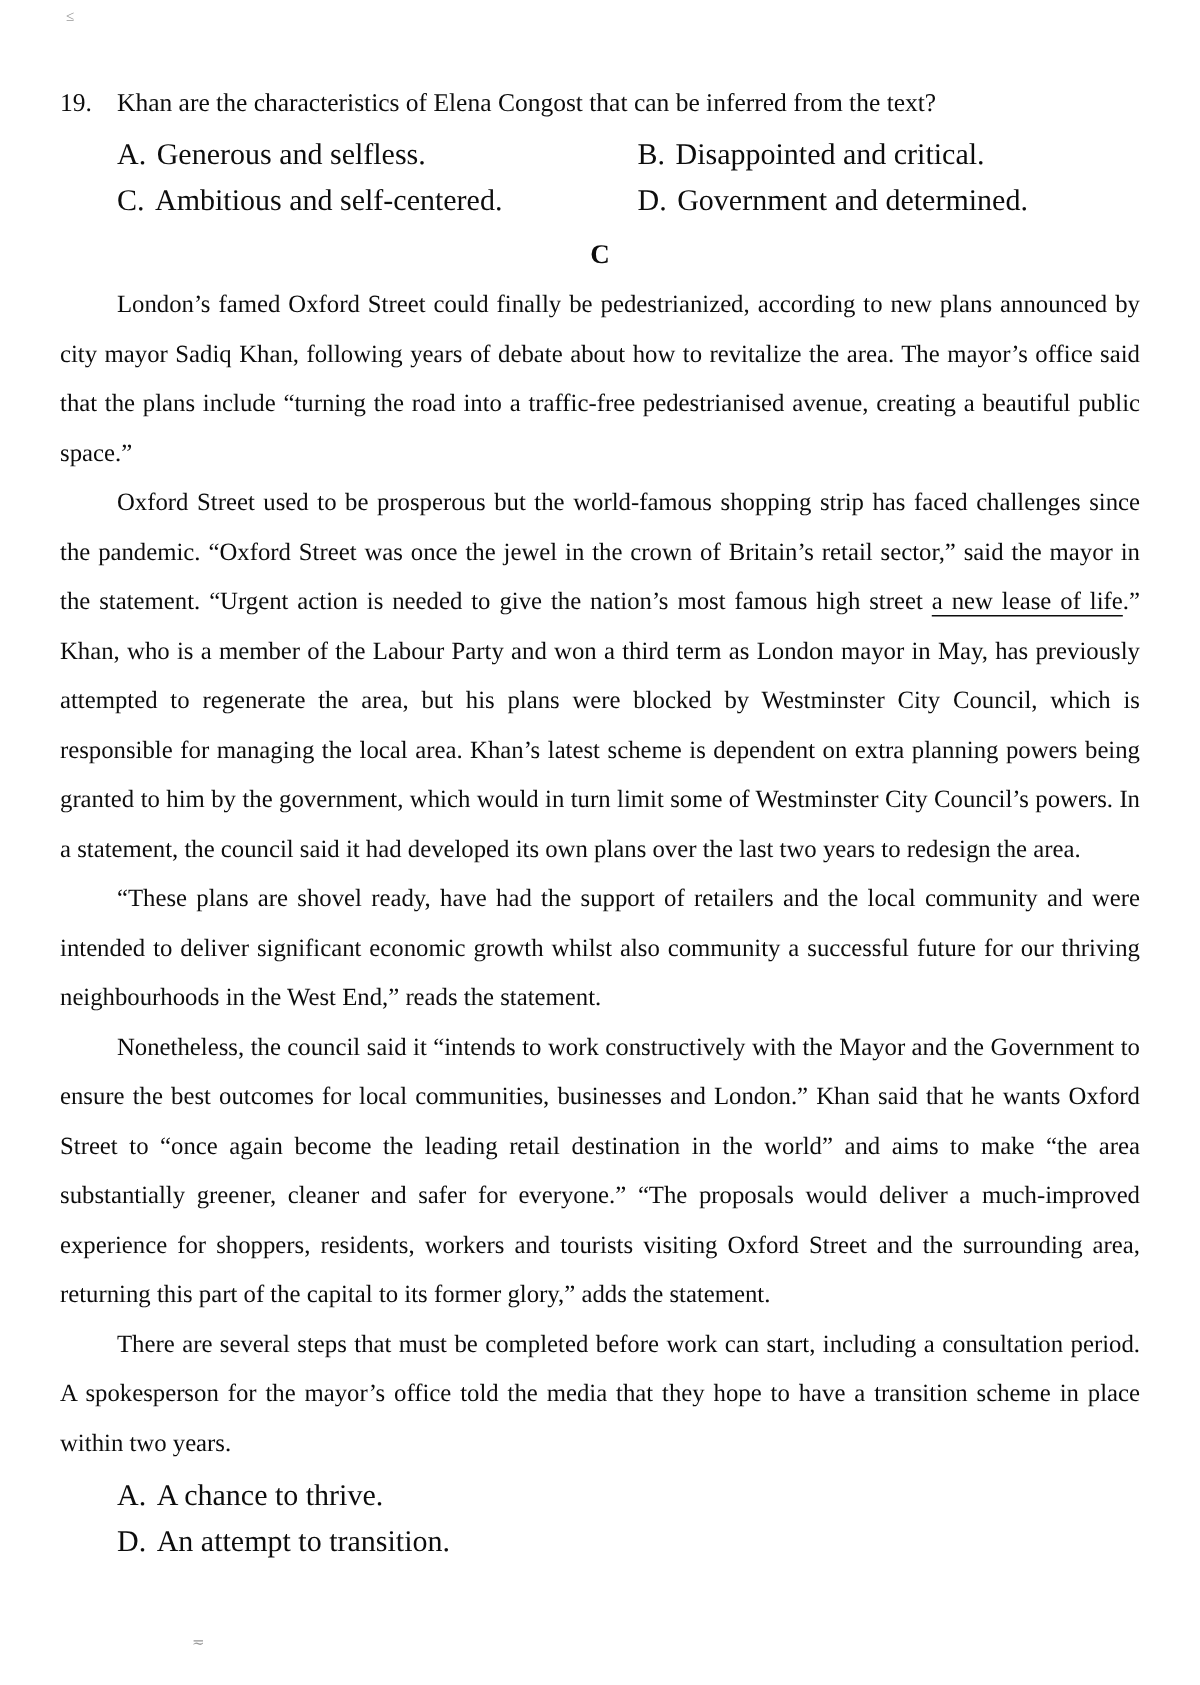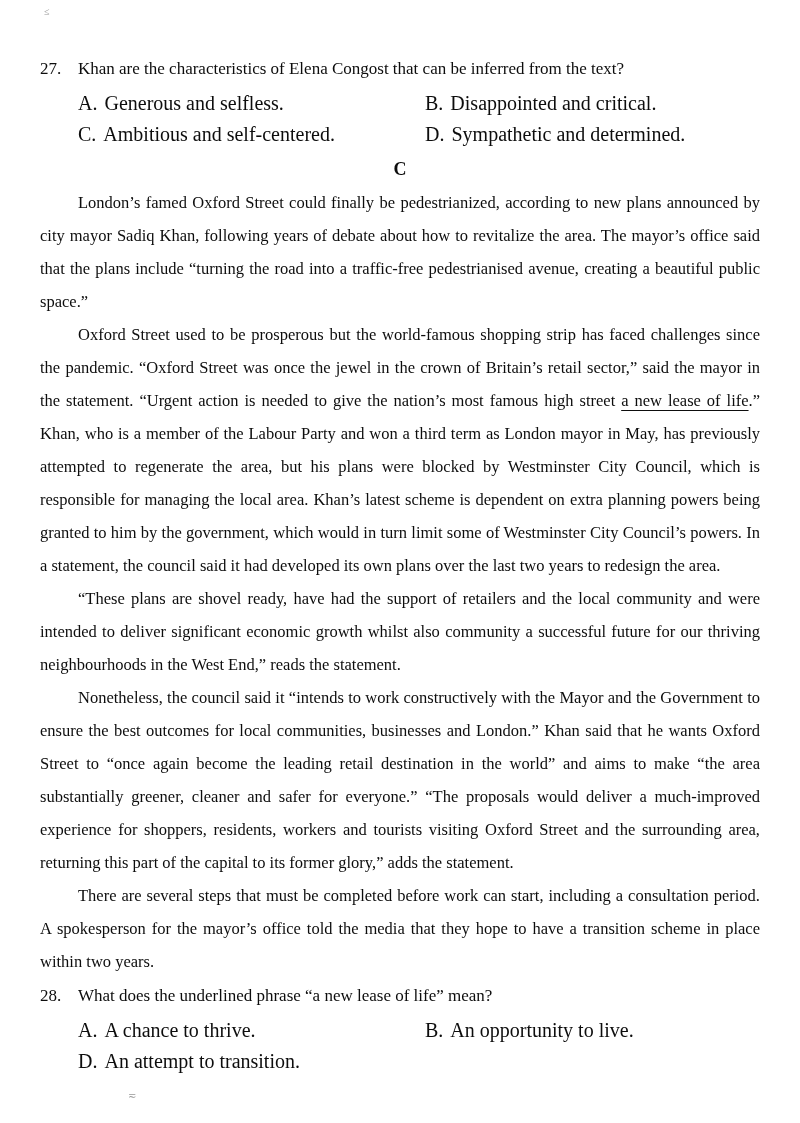--- a/index.html
+++ b/index.html
@@ -34,53 +34,48 @@
   .q28-block { margin-top: 3px; }
 
   .artifact { position: absolute; color: #6b6b6b; font-size: 10px; opacity: .7; }
 </style>
 </head>
 <body>
 
 <div class="page">
 
   <div class="question">
-    <span class="q-num">27.</span>
+    <span class="q-num">19.</span>
     <span class="q-text">Khan are the characteristics of Elena Congost that can be inferred from the text?</span>
   </div>
   <div class="options">
     <div class="opt-row">
       <div class="opt"><span class="opt-label">A.</span><span>Generous and selfless.</span></div>
       <div class="opt"><span class="opt-label">B.</span><span>Disappointed and critical.</span></div>
     </div>
     <div class="opt-row">
       <div class="opt"><span class="opt-label">C.</span><span>Ambitious and self-centered.</span></div>
-      <div class="opt"><span class="opt-label">D.</span><span>Sympathetic and determined.</span></div>
+      <div class="opt"><span class="opt-label">D.</span><span>Government and determined.</span></div>
     </div>
   </div>
 
   <div class="section-label">C</div>
 
   <div class="passage">
     <p>London’s famed Oxford Street could finally be pedestrianized, according to new plans announced by city mayor Sadiq Khan, following years of debate about how to revitalize the area. The mayor’s office said that the plans include “turning the road into a traffic-free pedestrianised avenue, creating a beautiful public space.”</p>
     <p><span>Oxford Street used to be prosperous but the world-famous shopping strip has faced challenges since the pandemic. “Oxford Street was once the jewel in the crown of Britain’s retail sector,” said the mayor in the statement. “Urgent action is needed to give the nation’s most famous high street </span><span class="underlined">a new lease of life</span><span>.” Khan, who is a member of the Labour Party and won a third term as London mayor in May, has previously attempted to regenerate the area, but his plans were blocked by Westminster City Council, which is responsible for managing the local area. Khan’s latest scheme is dependent on extra planning powers being granted to him by the government, which would in turn limit some of Westminster City Council’s powers. In a statement, the council said it had developed its own plans over the last two years to redesign the area.</span></p>
     <p>“These plans are shovel ready, have had the support of retailers and the local community and were intended to deliver significant economic growth whilst also community a successful future for our thriving neighbourhoods in the West End,” reads the statement.</p>
     <p>Nonetheless, the council said it “intends to work constructively with the Mayor and the Government to ensure the best outcomes for local communities, businesses and London.” Khan said that he wants Oxford Street to “once again become the leading retail destination in the world” and aims to make “the area substantially greener, cleaner and safer for everyone.” “The proposals would deliver a much-improved experience for shoppers, residents, workers and tourists visiting Oxford Street and the surrounding area, returning this part of the capital to its former glory,” adds the statement.</p>
     <p>There are several steps that must be completed before work can start, including a consultation period. A spokesperson for the mayor’s office told the media that they hope to have a transition scheme in place within two years.</p>
   </div>
 
   <div class="q28-block">
-    <div class="question">
-      <span class="q-num">28.</span>
-      <span class="q-text">What does the underlined phrase “a new lease of life” mean?</span>
-    </div>
     <div class="options">
       <div class="opt-row">
         <div class="opt"><span class="opt-label">A.</span><span>A chance to thrive.</span></div>
-        <div class="opt"><span class="opt-label">B.</span><span>An opportunity to live.</span></div>
       </div>
       <div class="opt-row">
         <div class="opt"><span class="opt-label">D.</span><span>An attempt to transition.</span></div>
       </div>
     </div>
   </div>
 
 </div>
 
 <span class="artifact" style="left:44px; top:6px;">≤</span>

